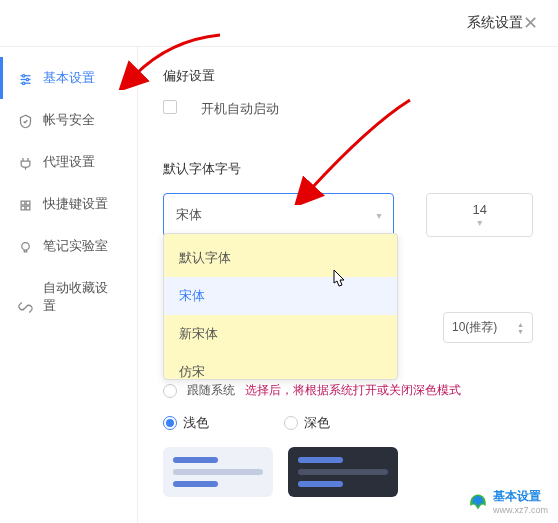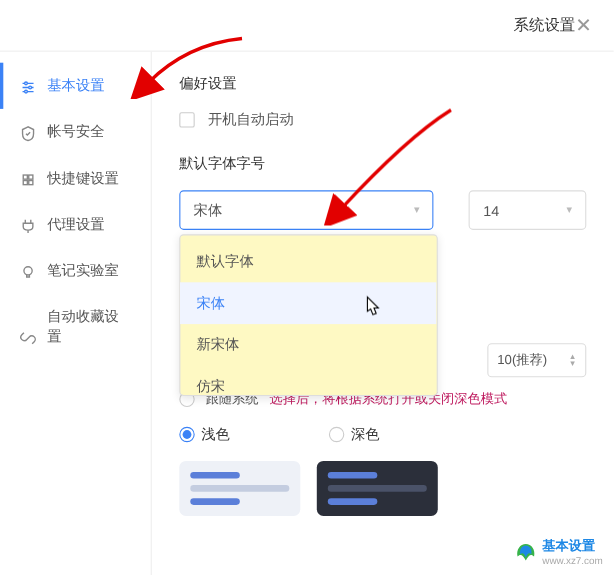--- a/index.html
+++ b/index.html
@@ -7,46 +7,46 @@
 .header { display: flex; align-items: center; justify-content: flex-end; padding: 12px 20px; border-bottom: 1px solid #eee; }
 .header-title { font-size: 14px; color: #333; }
 .close-btn { font-size: 18px; color: #999; cursor: pointer; }
 .container { display: flex; height: calc(100% - 45px); }
 .sidebar { width: 138px; border-right: 1px solid #eee; padding-top: 10px; }
 .sidebar-item { display: flex; align-items: flex-end; padding: 12px 18px; font-size: 13px; color: #555; cursor: pointer; gap: 10px; }
 .sidebar-item.active { color: #3b82f6; border-left: 3px solid #3b82f6; padding-left: 15px; }
 .sidebar-icon { width: 15px; height: 15px; display: inline-flex; align-items: center; justify-content: center; }
 .main { flex: 1; padding: 20px 25px; position: relative; overflow: hidden; }
 .section-title { font-size: 13px; color: #333; margin-bottom: 15px; }
-.checkbox-row { display: flex; align-items: center; gap: 12px; margin-bottom: 22px; }
+.checkbox-row { display: flex; gap: 24px; margin-bottom: 42px; }
 .checkbox { width: 14px; height: 14px; border: 1px solid #ccc; border-radius: 2px; }
 .checkbox-label { font-size: 13px; color: #555; }
 .font-row { display: flex; gap: 32px; margin-bottom: 10px; position: relative; }
 .select { border: 1px solid #ddd; border-radius: 4px; padding: 8px 12px; font-size: 13px; color: #555; display: flex; align-items: center; justify-content: space-between; cursor: pointer; background: #fff; }
 .select.open { border-color: #3b82f6; }
 .select-font { width: 235px; }
-.select-size { width: 108px; }
+.select-size { width: 108px; flex-direction: column; }
 .chevron { color: #bbb; font-size: 10px; }
 .dropdown { position: absolute; top: 40px; left: 0; width: 235px; background: #fef9c3; border: 1px solid #ddd; border-radius: 4px; box-shadow: 0 2px 8px rgba(0,0,0,0.1); z-index: 10; }
 .dropdown-inner { max-height: 145px; overflow-y: auto; padding: 5px 0; }
 .dropdown-item { padding: 10px 15px; font-size: 13px; color: #555; cursor: pointer; }
 .dropdown-item.hover { background: #f0f4ff; color: #3b82f6; }
 .dropdown-inner::-webkit-scrollbar { width: 8px; }
 .dropdown-inner::-webkit-scrollbar-thumb { background: #888; border-radius: 4px; }
 .dropdown-inner::-webkit-scrollbar-track { background: #f5f5f5; }
 .spacing-select { position: absolute; right: 25px; top: 265px; width: 90px; border: 1px solid #ddd; border-radius: 4px; padding: 6px 8px; font-size: 12px; color: #555; display: flex; align-items: center; justify-content: space-between; background: #fff; }
 .stepper { display: flex; flex-direction: column; gap: 0; }
 .stepper span { font-size: 7px; color: #aaa; line-height: 7px; cursor: pointer; }
 .theme-row { display: flex; align-items: center; gap: 10px; margin-top: 145px; font-size: 12px; }
 .radio { width: 14px; height: 14px; border: 1px solid #ccc; border-radius: 50%; display: inline-flex; align-items: center; justify-content: center; }
 .radio.checked { border-color: #3b82f6; }
 .radio.checked::after { content: ''; width: 8px; height: 8px; background: #3b82f6; border-radius: 50%; }
 .theme-label { color: #555; }
 .theme-hint { color: #be185d; font-size: 12px; }
-.color-row { display: flex; gap: 35px; margin-top: 15px; align-items: center; }
+.color-row { display: flex; gap: 20px; margin-top: 15px; align-items: center; }
 .color-option { display: flex; align-items: center; gap: 6px; font-size: 13px; color: #333; }
 .preview-row { display: flex; gap: 15px; margin-top: 15px; }
 .preview { width: 110px; height: 50px; border-radius: 6px; padding: 10px; }
 .preview-light { background: #eef1f7; }
 .preview-dark { background: #2b2f3a; }
 .preview-line { height: 6px; border-radius: 3px; margin-bottom: 6px; }
 .preview-light .preview-line { background: #c4cde0; }
 .preview-light .preview-line.accent { background: #5b7fd9; width: 50%; }
 .preview-dark .preview-line { background: #4a5268; }
 .preview-dark .preview-line.accent { background: #5b7fd9; width: 50%; }
@@ -83,35 +83,35 @@
           <svg width="15" height="15" viewBox="0 0 24 24" fill="none" stroke="#888" stroke-width="2">
             <path d="M12 2 L4 6 L4 12 C4 17 7 21 12 22 C17 21 20 17 20 12 L20 6 Z"></path>
             <path d="M9 12 L11 14 L15 10"></path>
           </svg>
         </span>
       <span>帐号安全</span>
     </div>
     <div class="sidebar-item">
       <span class="sidebar-icon">
           <svg width="15" height="15" viewBox="0 0 24 24" fill="none" stroke="#888" stroke-width="2">
+            <path d="M8 3 L8 8 M16 3 L16 8 M5 8 L19 8 L19 13 C19 16 16 18 12 18 C8 18 5 16 5 13 Z M12 18 L12 22"></path>
+          </svg>
+        </span>
+      <span>代理设置</span>
+    </div>
+    <div class="sidebar-item">
+      <span class="sidebar-icon">
+          <svg width="15" height="15" viewBox="0 0 24 24" fill="none" stroke="#888" stroke-width="2">
             <rect x="5" y="5" width="6" height="6"></rect>
             <rect x="13" y="5" width="6" height="6"></rect>
             <rect x="5" y="13" width="6" height="6"></rect>
             <rect x="13" y="13" width="6" height="6"></rect>
           </svg>
         </span>
       <span>快捷键设置</span>
-    </div>
-    <div class="sidebar-item">
-      <span class="sidebar-icon">
-          <svg width="15" height="15" viewBox="0 0 24 24" fill="none" stroke="#888" stroke-width="2">
-            <path d="M8 3 L8 8 M16 3 L16 8 M5 8 L19 8 L19 13 C19 16 16 18 12 18 C8 18 5 16 5 13 Z M12 18 L12 22"></path>
-          </svg>
-        </span>
-      <span>代理设置</span>
     </div>
     <div class="sidebar-item">
       <span class="sidebar-icon">
           <svg width="15" height="15" viewBox="0 0 24 24" fill="none" stroke="#888" stroke-width="2">
             <circle cx="12" cy="10" r="6"></circle>
             <path d="M10 16 L10 19 L14 19 L14 16"></path>
           </svg>
         </span>
       <span>笔记实验室</span>
     </div>

